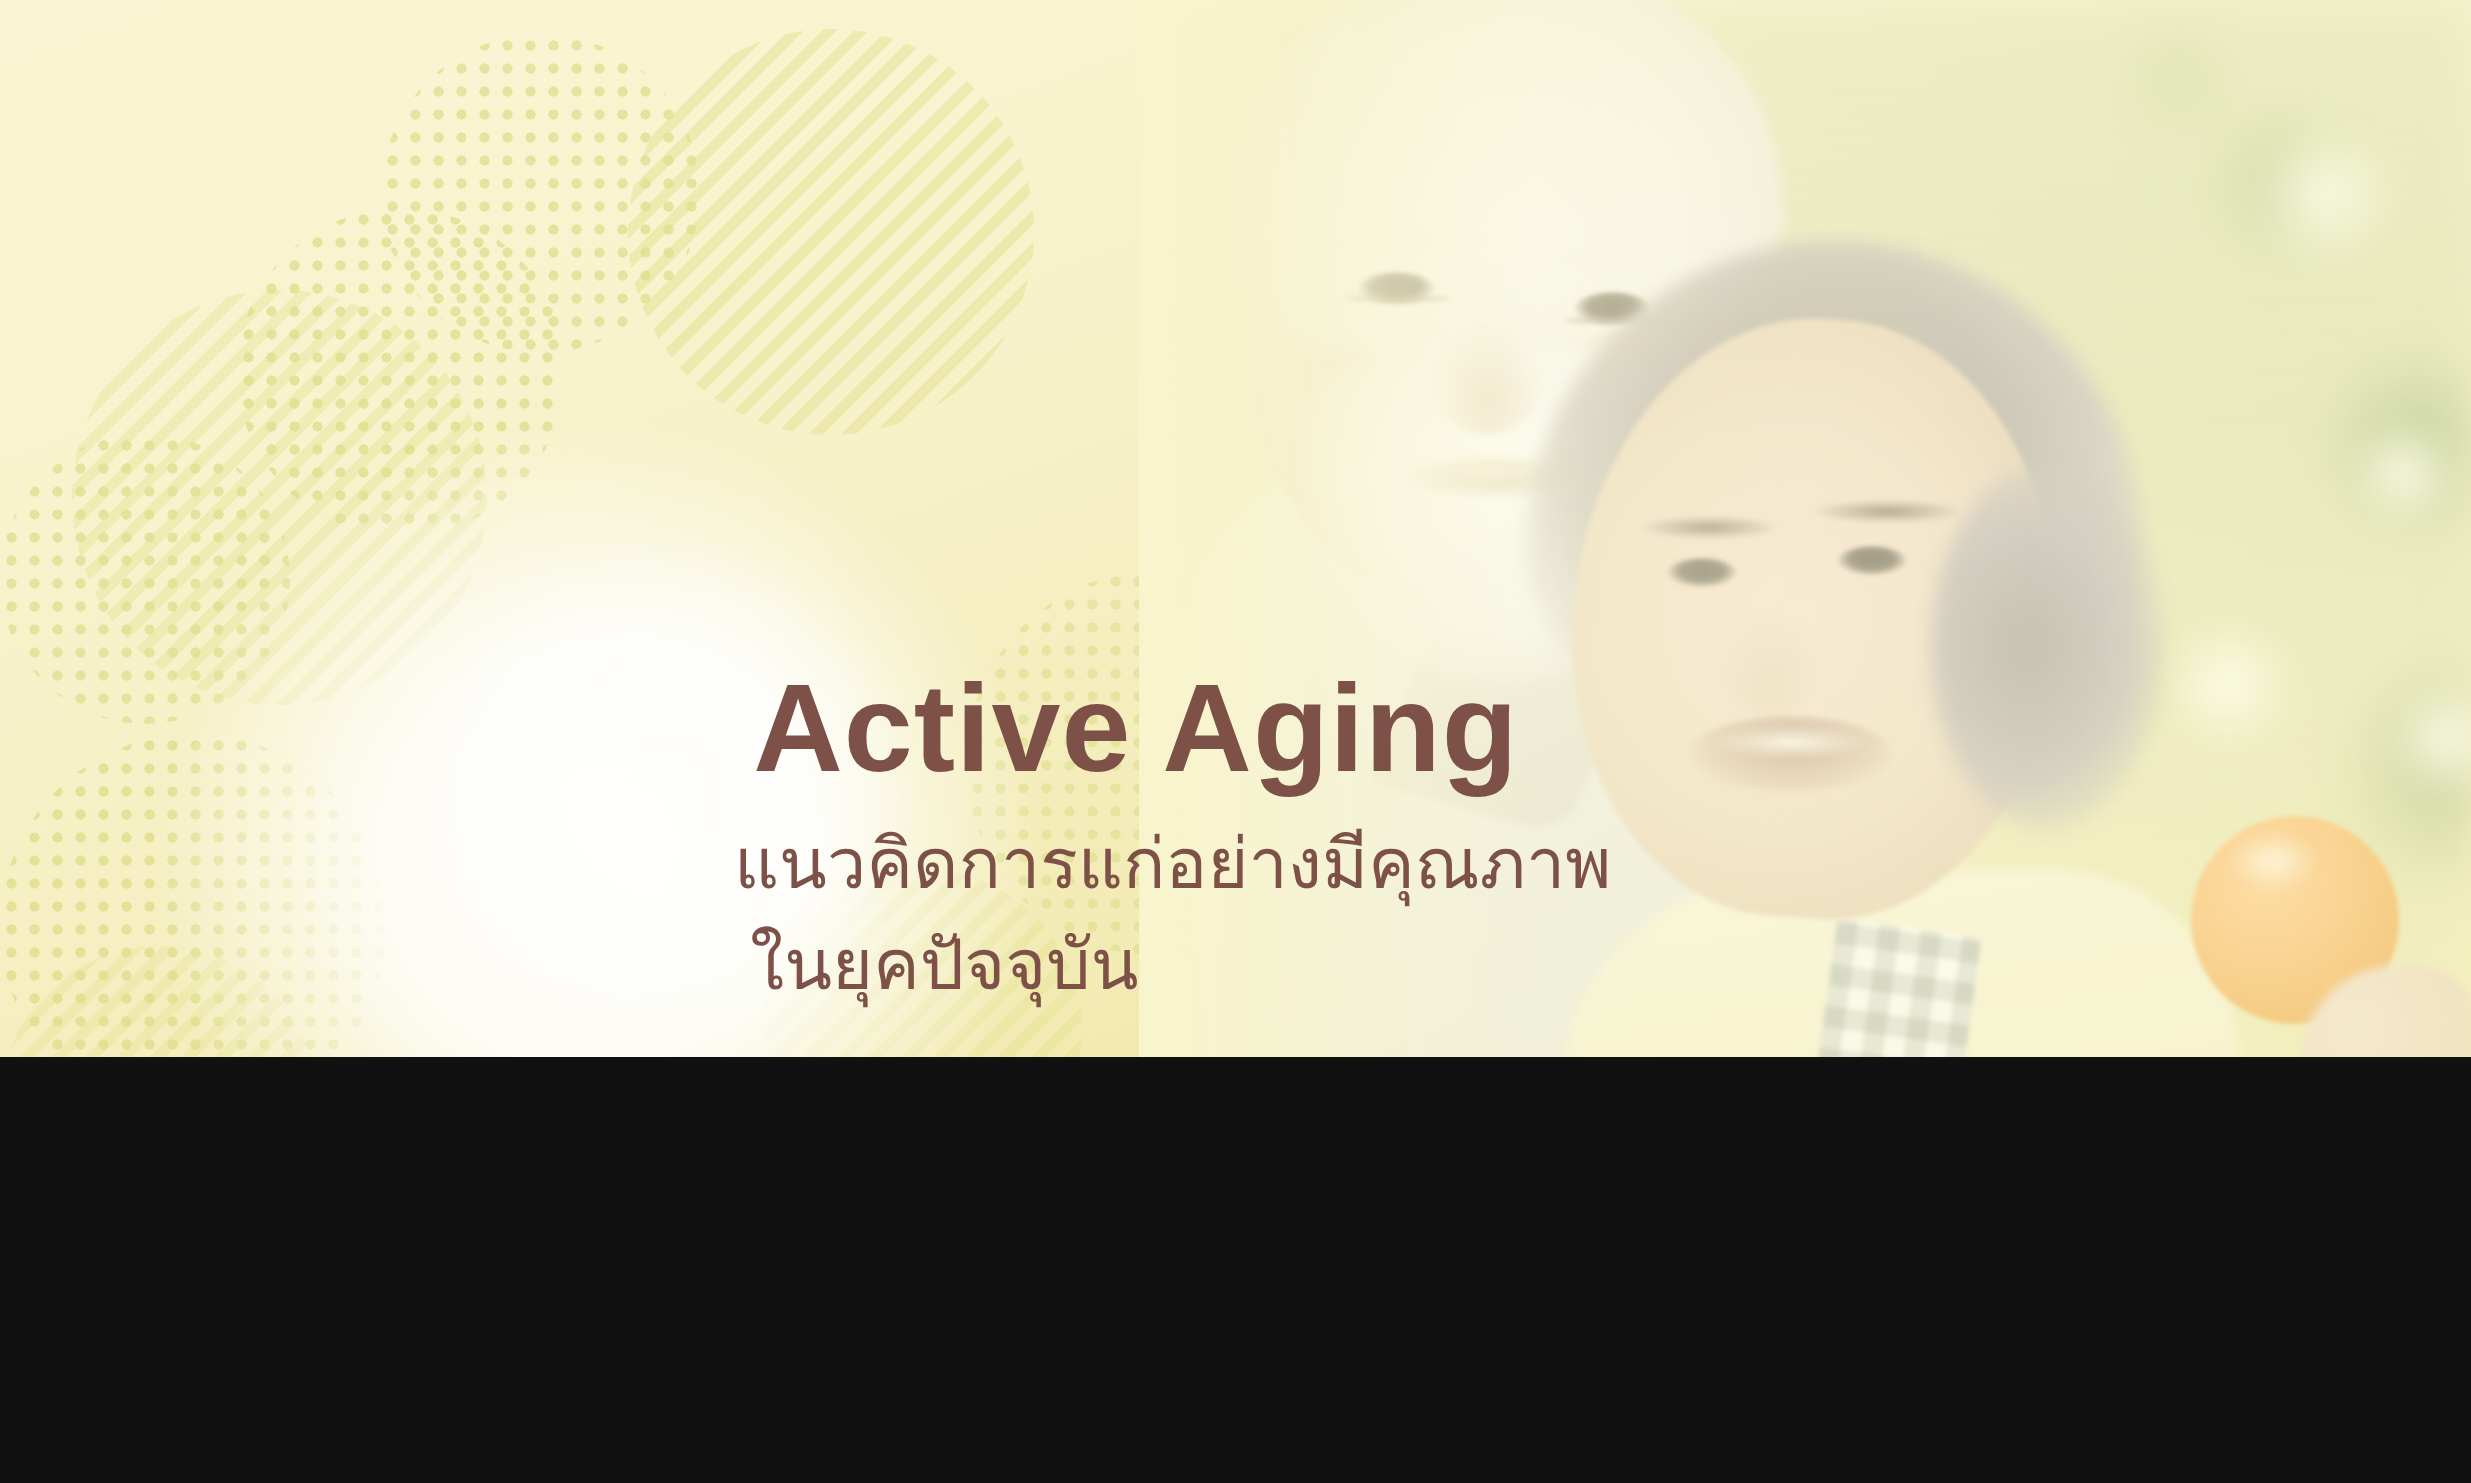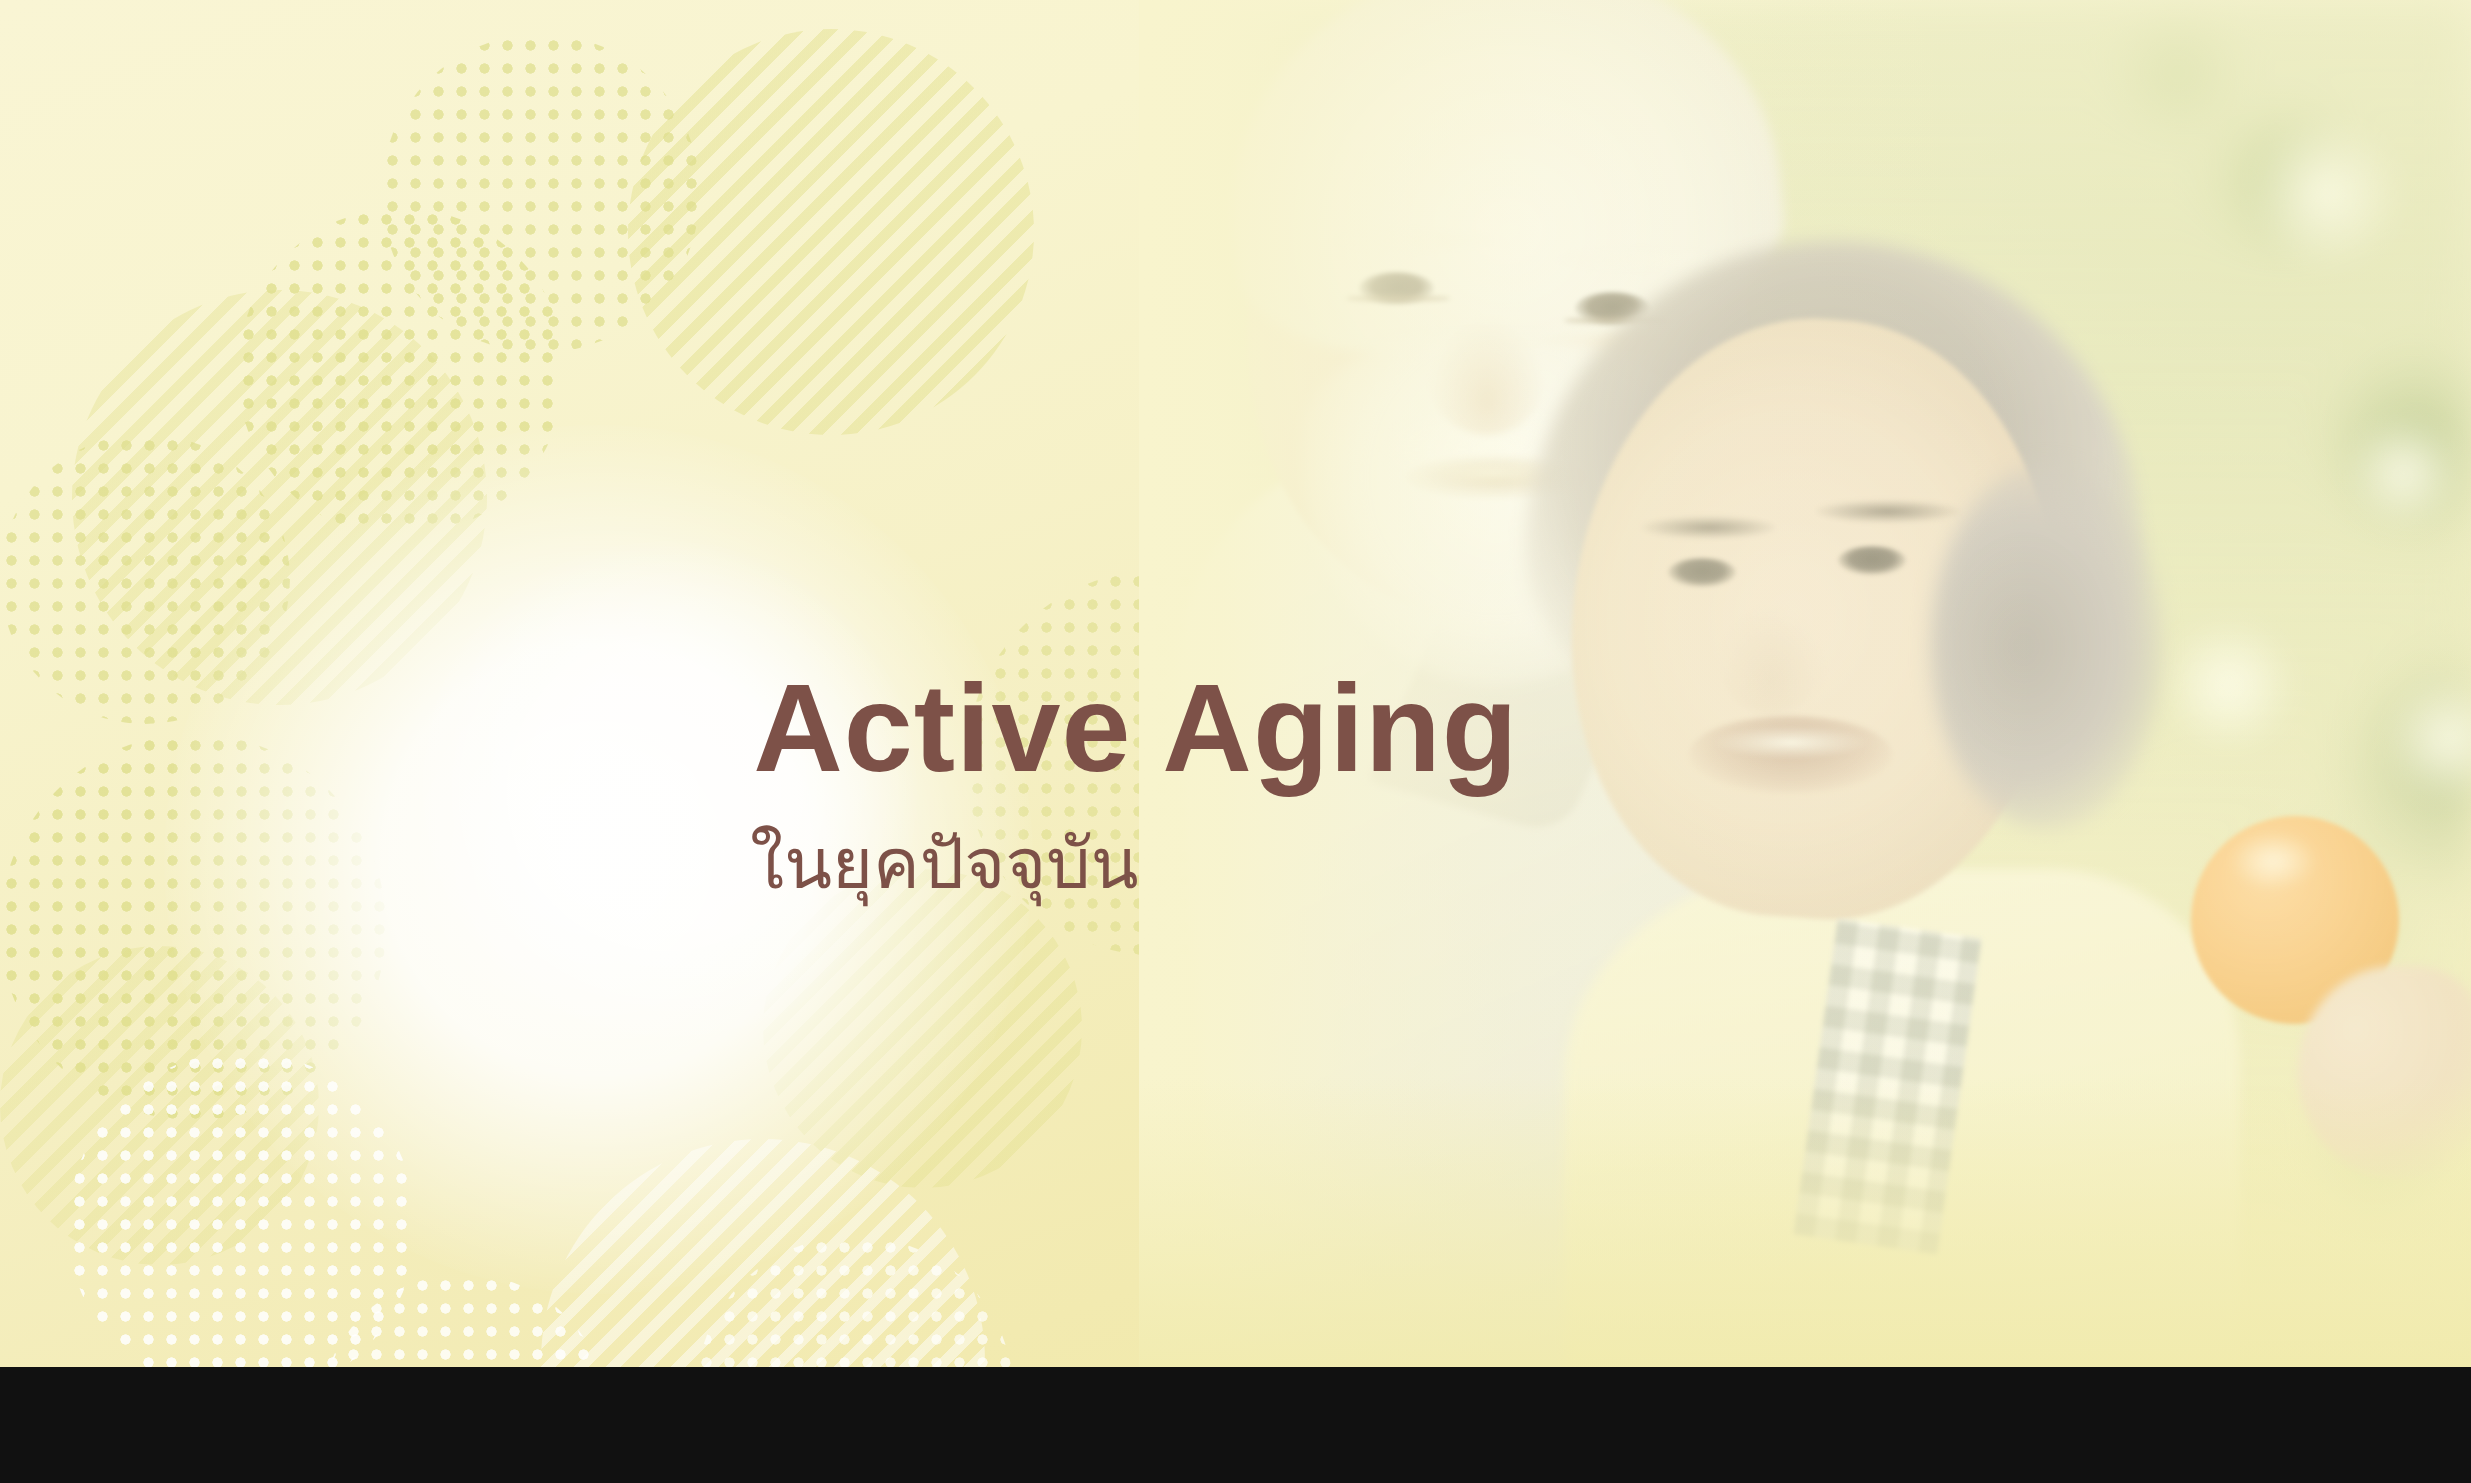--- a/index.html
+++ b/index.html
@@ -1,19 +1,19 @@
 <!DOCTYPE html>
 <html><head>
 <meta charset="utf-8">
 <style>
   html,body{margin:0;padding:0;background:#111;}
   *{box-sizing:border-box;}
   #stage{
     position:relative;
-    width:2472px;height:1367px;
+    width:2472px;height:1057px;
     overflow:hidden;
     font-family:"Liberation Sans","DejaVu Sans",sans-serif;
     background:#f6f2cb;
   }
 
   
   .bg-base{
     position:absolute;inset:0;
     background:
       linear-gradient(160deg,#f9f5d4 0%, #f8f4cf 22%, #f5efc2 50%, #f2eab0 75%, #eee79f 100%);
@@ -349,17 +349,18 @@
       <div class="photo-wash"></div>
       <div class="photo-bottom-fade"></div>
     </div>
   </div>
 
   <div class="bloom" style="left:164px;top:425px;width:869px;height:869px;"></div>
   <div class="bloom" style="left:415px;top:541px;width:502px;height:502px;opacity:.8;"></div>
 
   <div class="text-block">
     <h1 class="title-en">Active Aging</h1>
+    <div class="title-th l2">แนวคิดการแก่อย่างมีคุณภาพ</div>
     <div class="title-th l3">ในยุคปัจจุบัน</div>
   </div>
 
 </div>
 
 
 </body></html>

